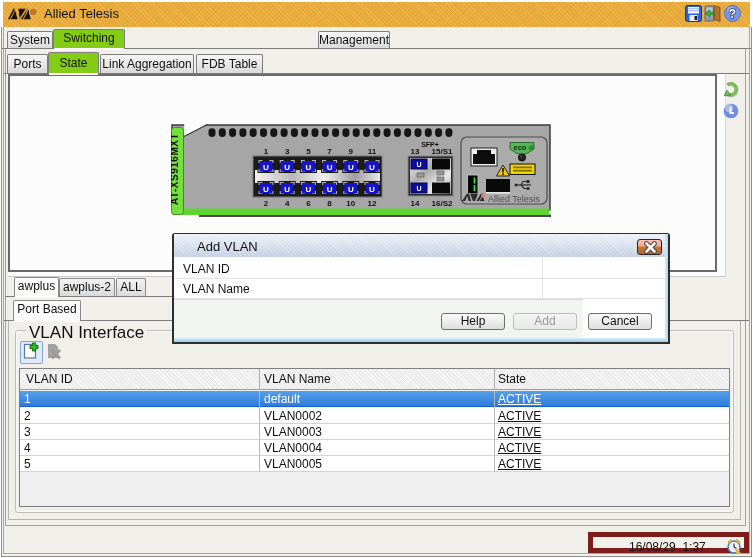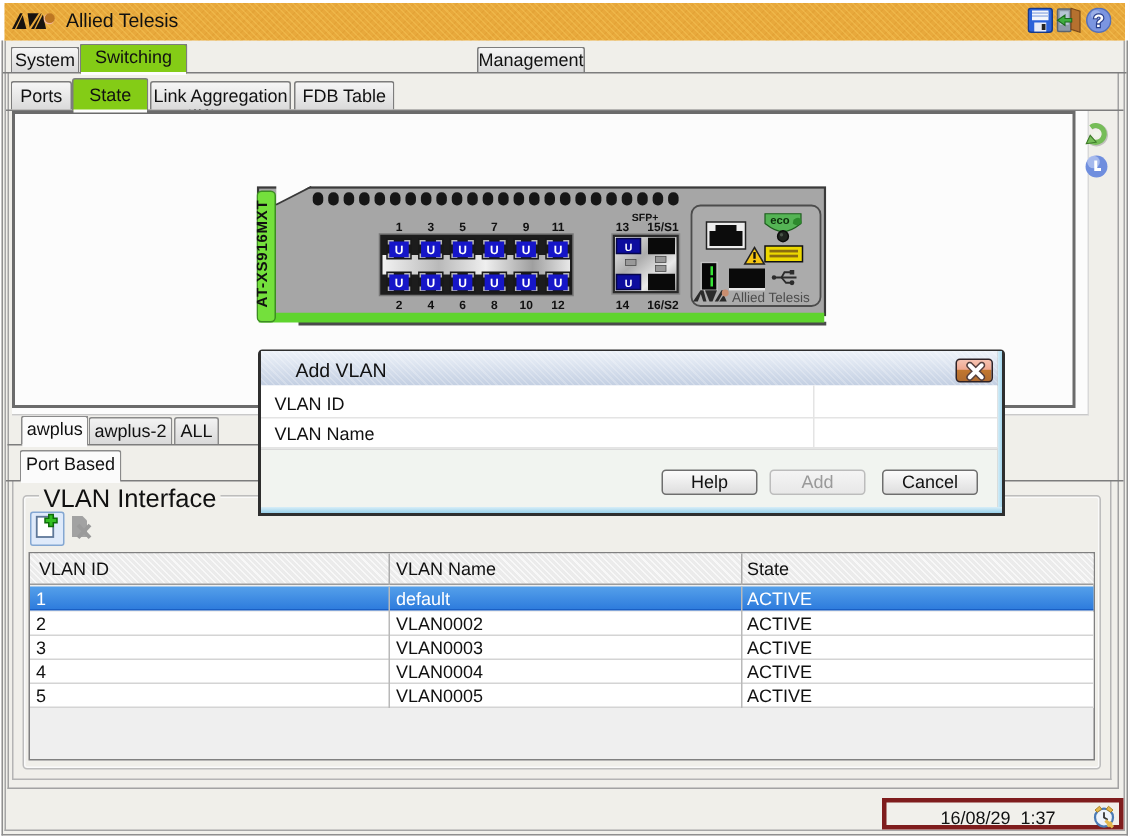--- a/index.html
+++ b/index.html
@@ -38,43 +38,43 @@
 
 #vtable { left:19px; top:368px; width:711px; height:139px; border:1px solid #808080; background:#efefef; }
 #vhead { position:absolute; left:0; top:0; width:709px; height:21px; background:#efefef;
   background-image:repeating-linear-gradient(45deg, rgba(255,255,255,0.55) 0 1px, rgba(0,0,0,0.015) 1px 3px); border-bottom:1px solid #9b9b9b; }
 .hcell { position:absolute; top:3px; font-size:12px; color:#111; }
 .vline { position:absolute; top:0; width:1px; background:#ababab; }
 .row { position:absolute; left:0; width:709px; height:16px; background:#fff; border-bottom:1px solid #d4d4d4; font-size:12px; color:#111; }
 .rowsel { background:linear-gradient(#55a0ea,#2e7cdd); color:#fff; border-bottom:1px solid #1a5fc4; }
 .c1 { position:absolute; left:4px; top:1px; }
 .c2 { position:absolute; left:244px; top:1px; }
-.c3 { position:absolute; left:478px; top:1px; }
+.c3 { position:absolute; left:478px; top:1px;text-decoration:underline; }
 
 #dialog { left:172px; top:233px; width:498px; height:111px; background:#2e2e2e; border-radius:3px 3px 0 0; z-index:10;padding-left:15px; }
 #dcyanr { position:absolute; left:493px; top:1px; width:3px; height:106px; background:linear-gradient(90deg,#d8eef8,#a5d8ee); }
 #dcyanb { position:absolute; left:2px; top:105px; width:494px; height:4px; background:linear-gradient(#d8eef8,#98d0ea); }
 #dinner { position:absolute; left:2px; top:1px; width:491px; height:104px; background:#fff; }
 #dtitle { position:absolute; left:0; top:0; width:491px; height:23px;
   background:linear-gradient(#edf2f9,#c3cfe2);
   }
 #dtitle:after { content:""; position:absolute; inset:0;
   background:repeating-linear-gradient(45deg, rgba(255,255,255,0.22) 0 1px, rgba(0,0,0,0) 1px 3px); }
 #dtitletext { position:absolute; left:23px; top:5px; font-size:13px; color:#111; }
 #dclose { position:absolute; left:463px; top:5px; width:25px; height:16px; border:1px solid #2e2226; border-radius:3px;
   background:linear-gradient(#f6c3b2 0%, #efa890 44%, #c1772f 50%, #b06b30 100%); }
 #dclose svg { position:absolute; left:6px; top:1px; }
 #dbody { position:absolute; left:0; top:23px; width:491px; height:42px; background:#fff; }
-#dfoot { position:absolute; left:0; top:65px; width:491px; height:39px; background:#f1f4f0; border-top:1px solid #d9d9d9; }
+#dfoot { position:absolute; left:0; top:65px; width:409px; height:39px; background:#f1f4f0; border-top:1px solid #d9d9d9; }
 .dlbl { position:absolute; left:9px; font-size:12px; color:#111; }
 .dbtn { position:absolute; top:13px; width:64px; height:17px; border:1px solid #6e6e6e; border-radius:3px;
   background:linear-gradient(#fbfbfb,#dedede); font-size:12px; color:#111; text-align:center; line-height:15px; }
 .dbtndis { border:1px solid #bcbcbc; color:#9a9a9a; background:linear-gradient(#f4f4f4,#e8e8e8); }
 
-#statusfield { left:588px; top:532px; width:161px; height:21px; border:3px solid #7f1d1d; background:#f1f0eb; }
+#statusfield { left:588px; top:532px; width:161px; height:21px; border:5px solid #7f1d1d; background:#f1f0eb; }
 #statustext { position:absolute; left:36px; top:3px; font-size:12px; color:#111; }
 </style>
 </head>
 <body>
 <div id="page">
   <div id="frameA" class="abs"></div>
   <div id="frameA2" class="abs"></div>
   <div id="frameB" class="abs"></div>
   <div id="frameC" class="abs"></div>
   <div id="titlebar" class="abs"></div>

